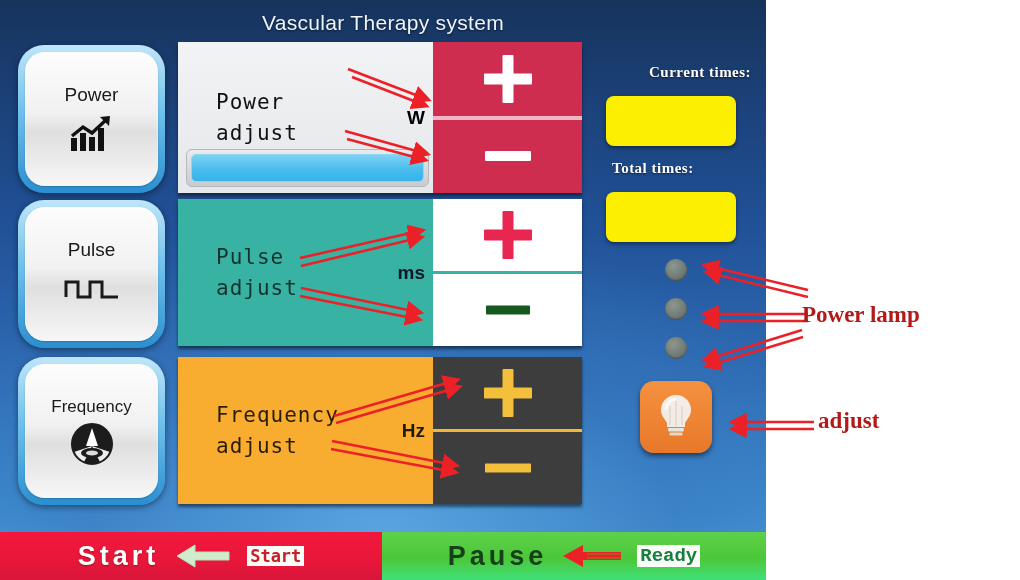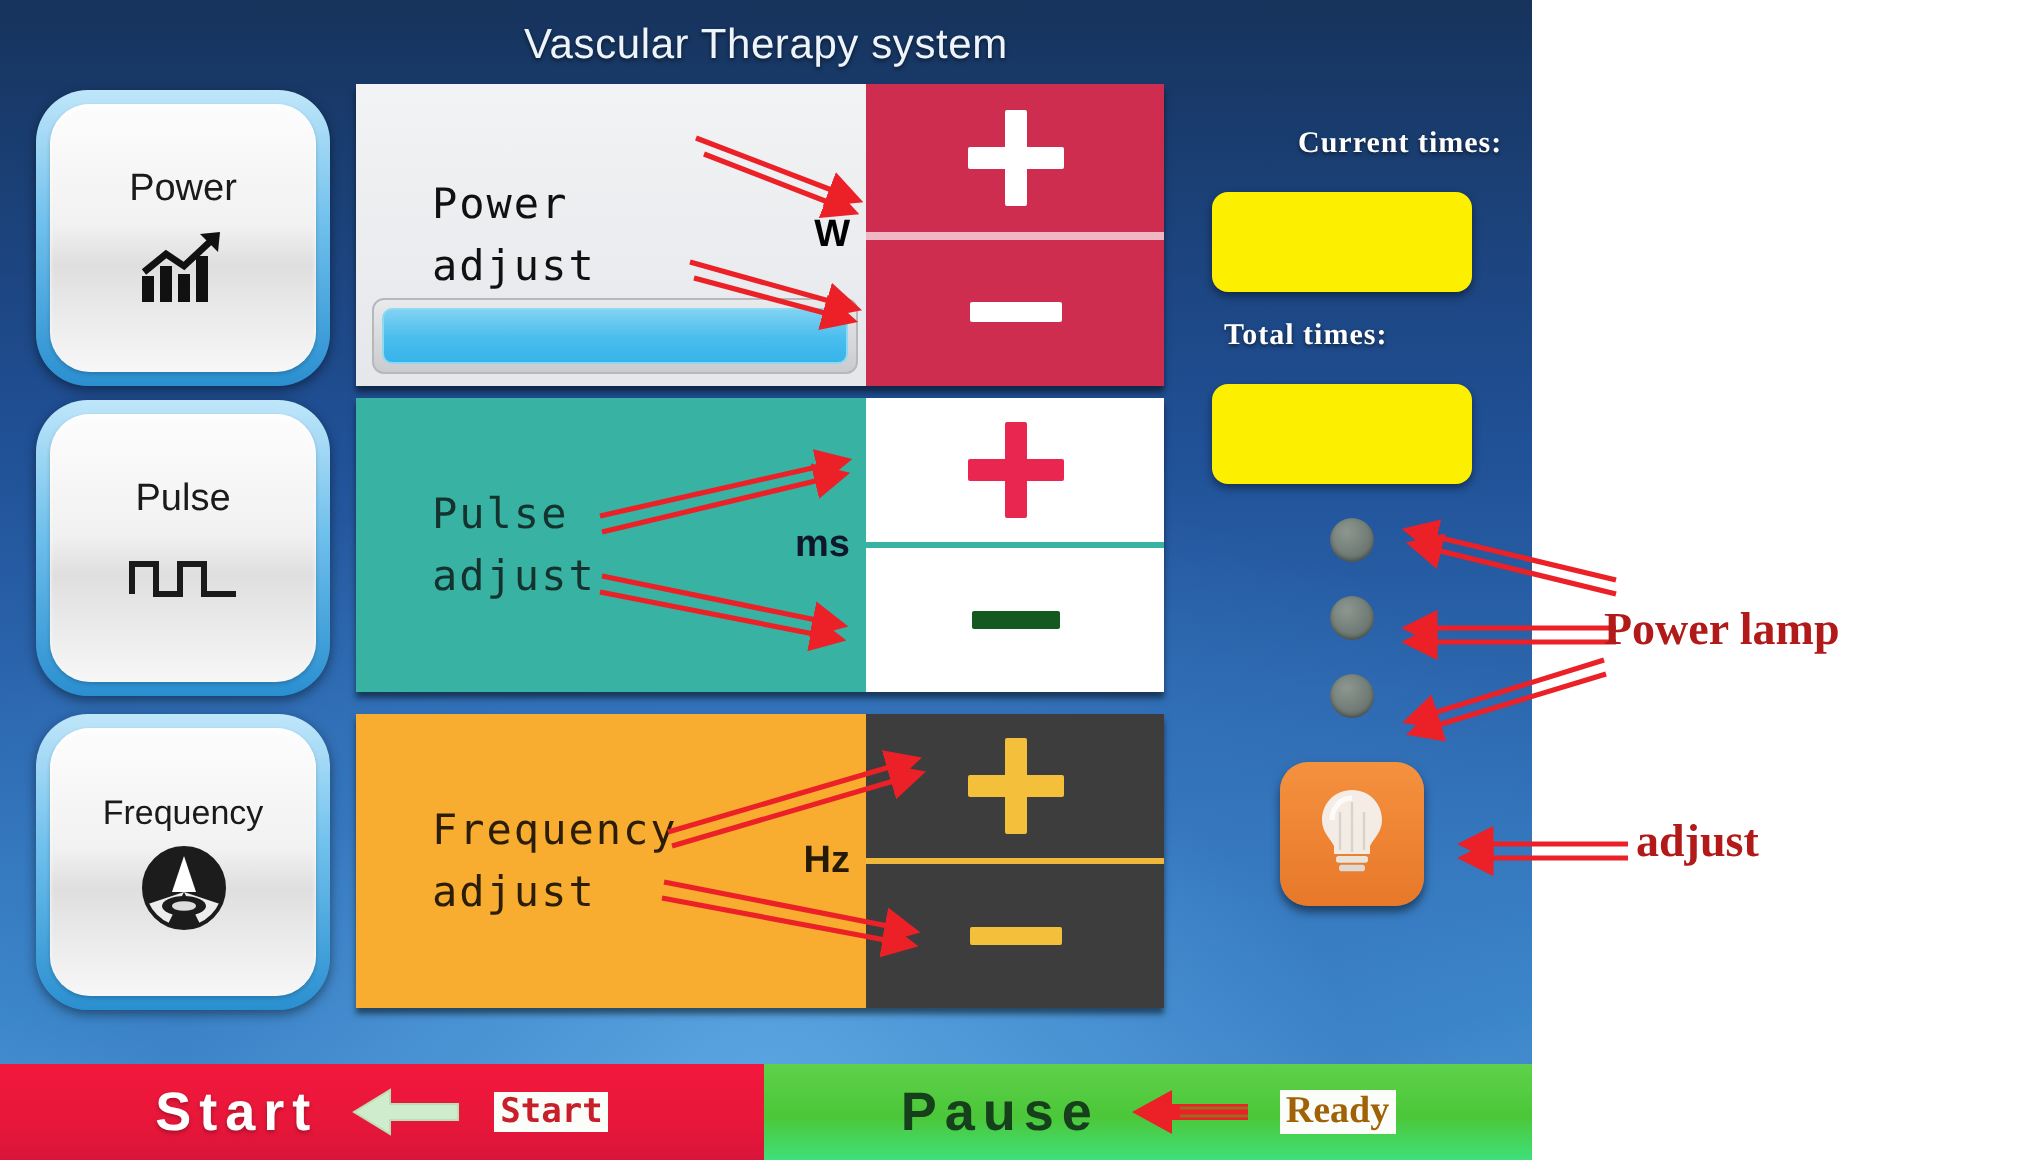--- a/index.html
+++ b/index.html
@@ -111,21 +111,21 @@
   
   #actionbar{position:absolute;left:0;bottom:0;width:766px;height:48px;display:flex;}
   #btn-start{flex:0 0 382px;background:linear-gradient(#f2183c,#e8173a 60%,#d9143a);
       display:flex;align-items:center;justify-content:center;gap:16px;}
   #btn-pause{flex:1;background:linear-gradient(#5ed14a,#4cc739 55%,#3fe07a);
       display:flex;align-items:center;justify-content:center;gap:14px;}
   .actlabel{font-size:27px;font-weight:bold;letter-spacing:4px;}
   #start-text{color:#ffffff;text-shadow:0 1px 2px rgba(0,0,0,.3);}
   #pause-text{color:#16401c;}
   .anno-chip{background:#fbfdf8;padding:0px 3px;font-size:19px;font-weight:bold;
-      color:#a16207;font-family:Liberation Serif, serif;}
+      color:#15803d;font-family:Liberation Mono, monospace;}
   #start-chip{color:#c7202a;font-family:"DejaVu Sans Mono",monospace;font-size:17px;}
 
   
   .callout{position:absolute;color:#b21a1a;font-family:"Liberation Serif",serif;
            font-weight:bold;font-size:23px;}
   #call-aiming{left:802px;top:302px;}
   #call-adjust{left:818px;top:408px;}
 
   .arrowsvg{position:absolute;pointer-events:none;}
 </style>

